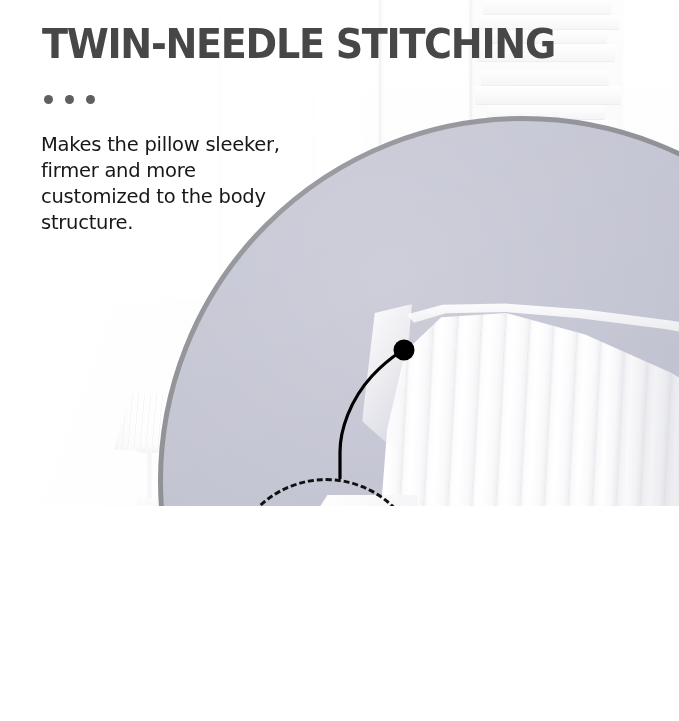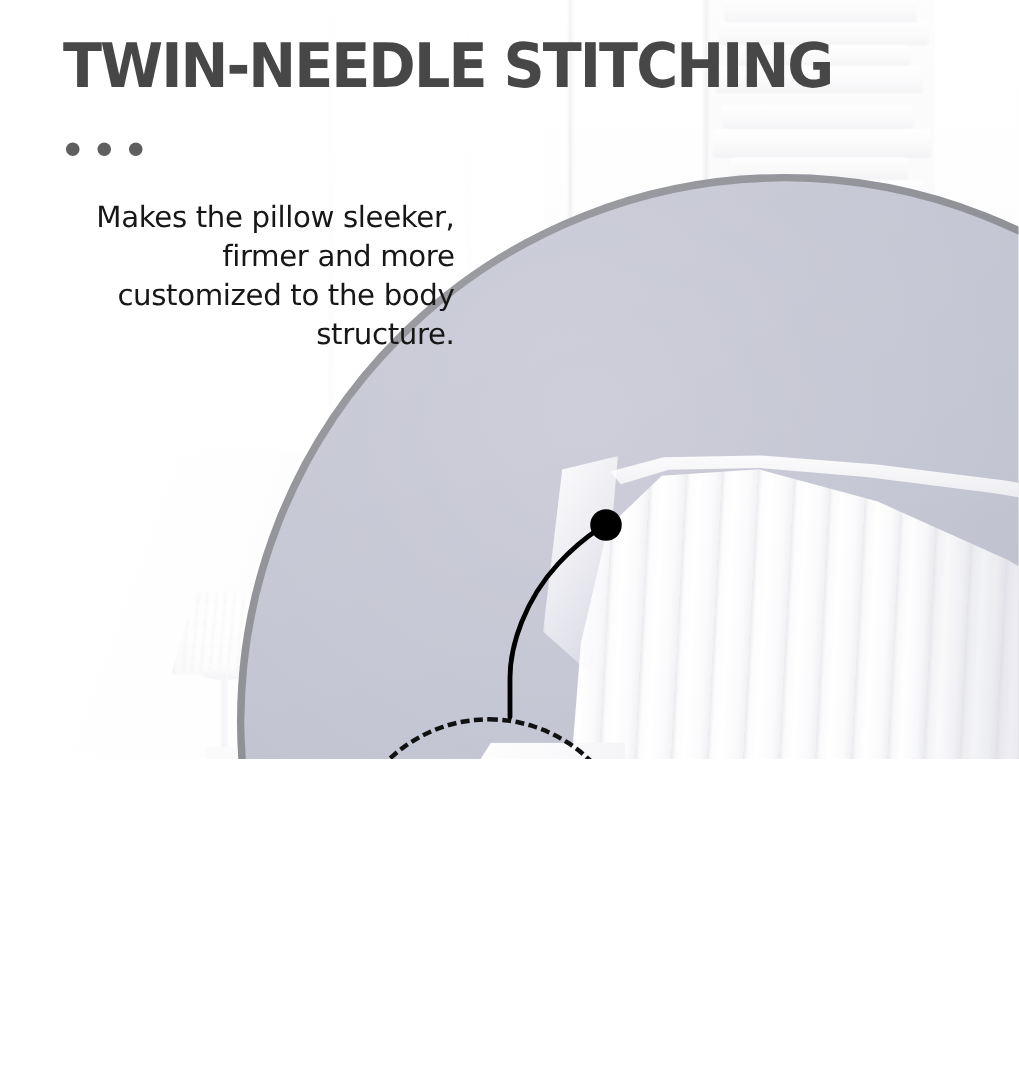--- a/index.html
+++ b/index.html
@@ -228,21 +228,20 @@
   }
   .dots{position:absolute;left:12px;top:95px;display:flex;gap:12px;}
   .dot{width:9px;height:9px;border-radius:50%;background:#5f5f5f;}
   .body-copy{
     position:absolute;left:9px;top:132px;width:262px;
     font-family:"DejaVu Sans","Liberation Sans",sans-serif;
     font-size:19.5px;
     line-height:26px;
     color:#171717;
     letter-spacing:-.25px;
-    text-align:right;
   }
 </style>
 </head>
 <body>
 
 <div id="stage">
 
   <div class="bg-layer">
     <div class="bg-wall"></div>
     <div class="wall-soft"></div>

